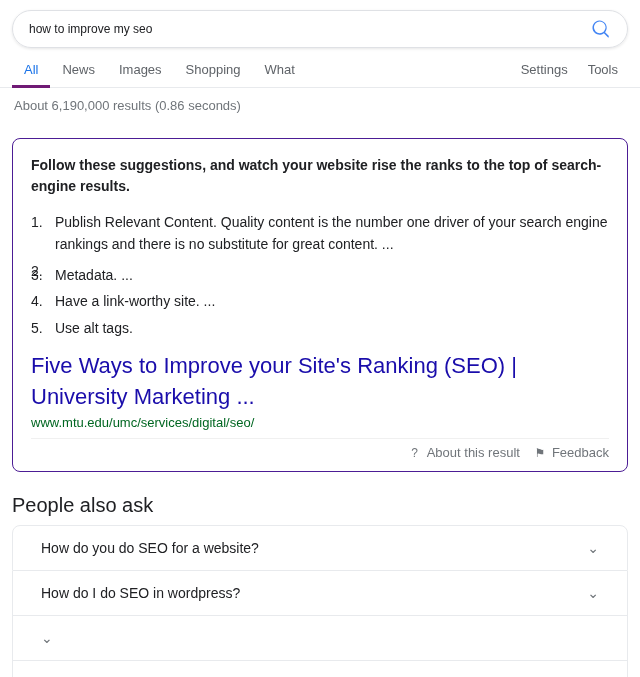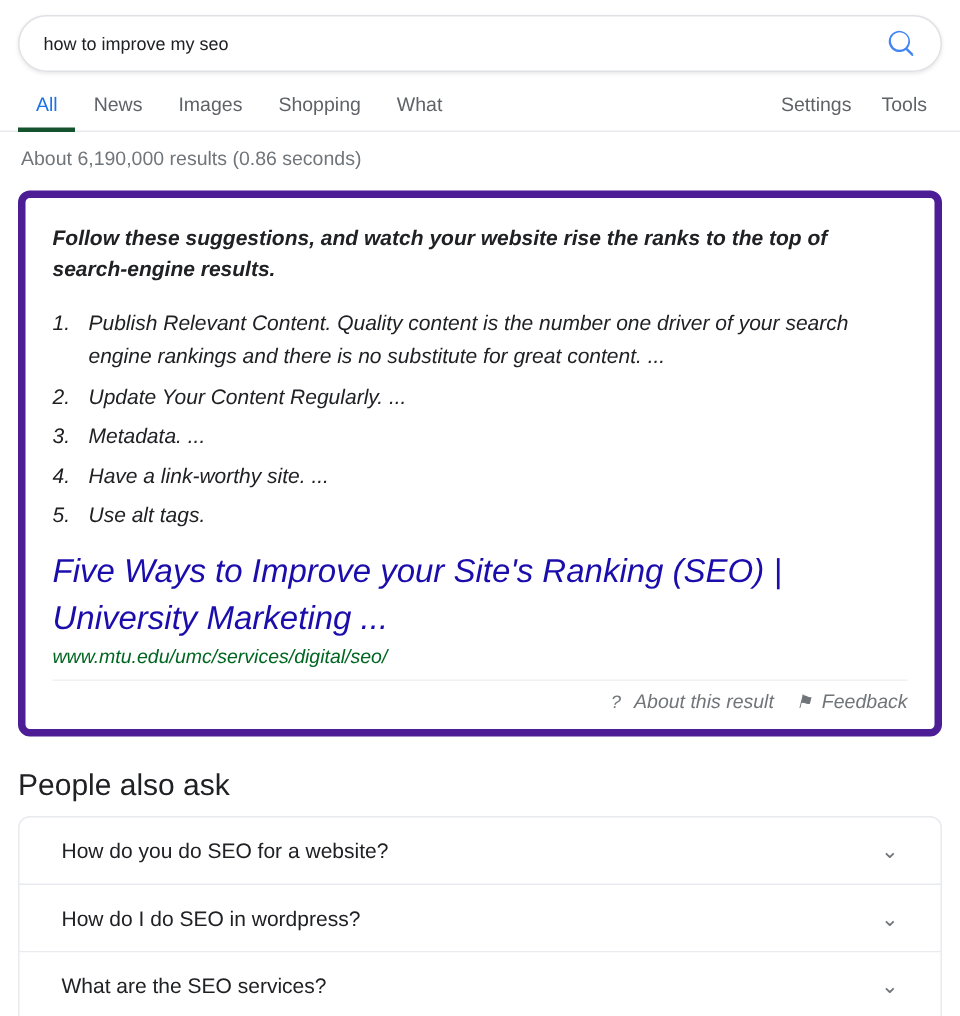--- a/index.html
+++ b/index.html
@@ -58,21 +58,21 @@
       font-size: 13px;
       color: #5f6368;
       cursor: pointer;
       white-space: nowrap;
       text-decoration: none;
       border-bottom: 3px solid transparent;
       margin-bottom: -1px;
     }
     .nav-tab.active {
       color: #1a73e8;
-      border-bottom: 3px solid #14532d;
+      border-bottom: 3px solid #701a75;
       font-weight: 500;
     }
     .nav-spacer {
       flex: 1;
     }
     .nav-tab-right {
       padding: 8px 10px;
       font-size: 13px;
       color: #5f6368;
       cursor: pointer;
@@ -84,25 +84,24 @@
 
     
     .results-count {
       padding: 10px 14px 8px 14px;
       font-size: 13px;
       color: #70757a;
     }
 
     
     .result-card {
-      margin: 6px 12px 10px 12px;
-      border: 5px solid #4c1d95;
+      margin: 17px 12px 10px 12px;
+      border: 1px solid #4c1d95;
       border-radius: 8px;
       padding: 16px 18px 10px 18px;
-      font-style: italic;
     }
     .result-intro {
       font-size: 14px;
       font-weight: bold;
       color: #202124;
       margin-bottom: 12px;
       line-height: 1.5;
     }
     .result-list {
       list-style: none;
@@ -232,21 +231,20 @@
 <div class="result-card">
   <div class="result-intro">Follow these suggestions, and watch your website rise the ranks to the top of search-engine results.</div>
 
   <ol class="result-list">
     <li>
       <span class="list-num">1.</span>
       <span>Publish Relevant Content. Quality content is the number one driver of your search engine rankings and there is no substitute for great content. ...</span>
     </li>
     <li>
       <span class="list-num">2.</span>
-      <span>Update Your Content Regularly. ...</span>
     </li>
     <li>
       <span class="list-num">3.</span>
       <span>Metadata. ...</span>
     </li>
     <li>
       <span class="list-num">4.</span>
       <span>Have a link-worthy site. ...</span>
     </li>
     <li>
@@ -275,20 +273,19 @@
 
   <div class="paa-item" style="border-radius: 8px 8px 0 0; border-top: 1px solid #e8eaed;">
     <span class="paa-question">How do you do SEO for a website?</span>
     <span class="chevron-icon">⌄</span>
   </div>
   <div class="paa-item">
     <span class="paa-question">How do I do SEO in wordpress?</span>
     <span class="chevron-icon">⌄</span>
   </div>
   <div class="paa-item">
-    <span class="paa-question">What are the SEO services?</span>
     <span class="chevron-icon">⌄</span>
   </div>
   <div class="paa-item" style="border-radius: 0 0 8px 8px;">
     <span class="paa-question">What is SEO and what does it stand for?</span>
     <span class="chevron-icon">⌄</span>
   </div>
 </div>
 
 </body></html>

